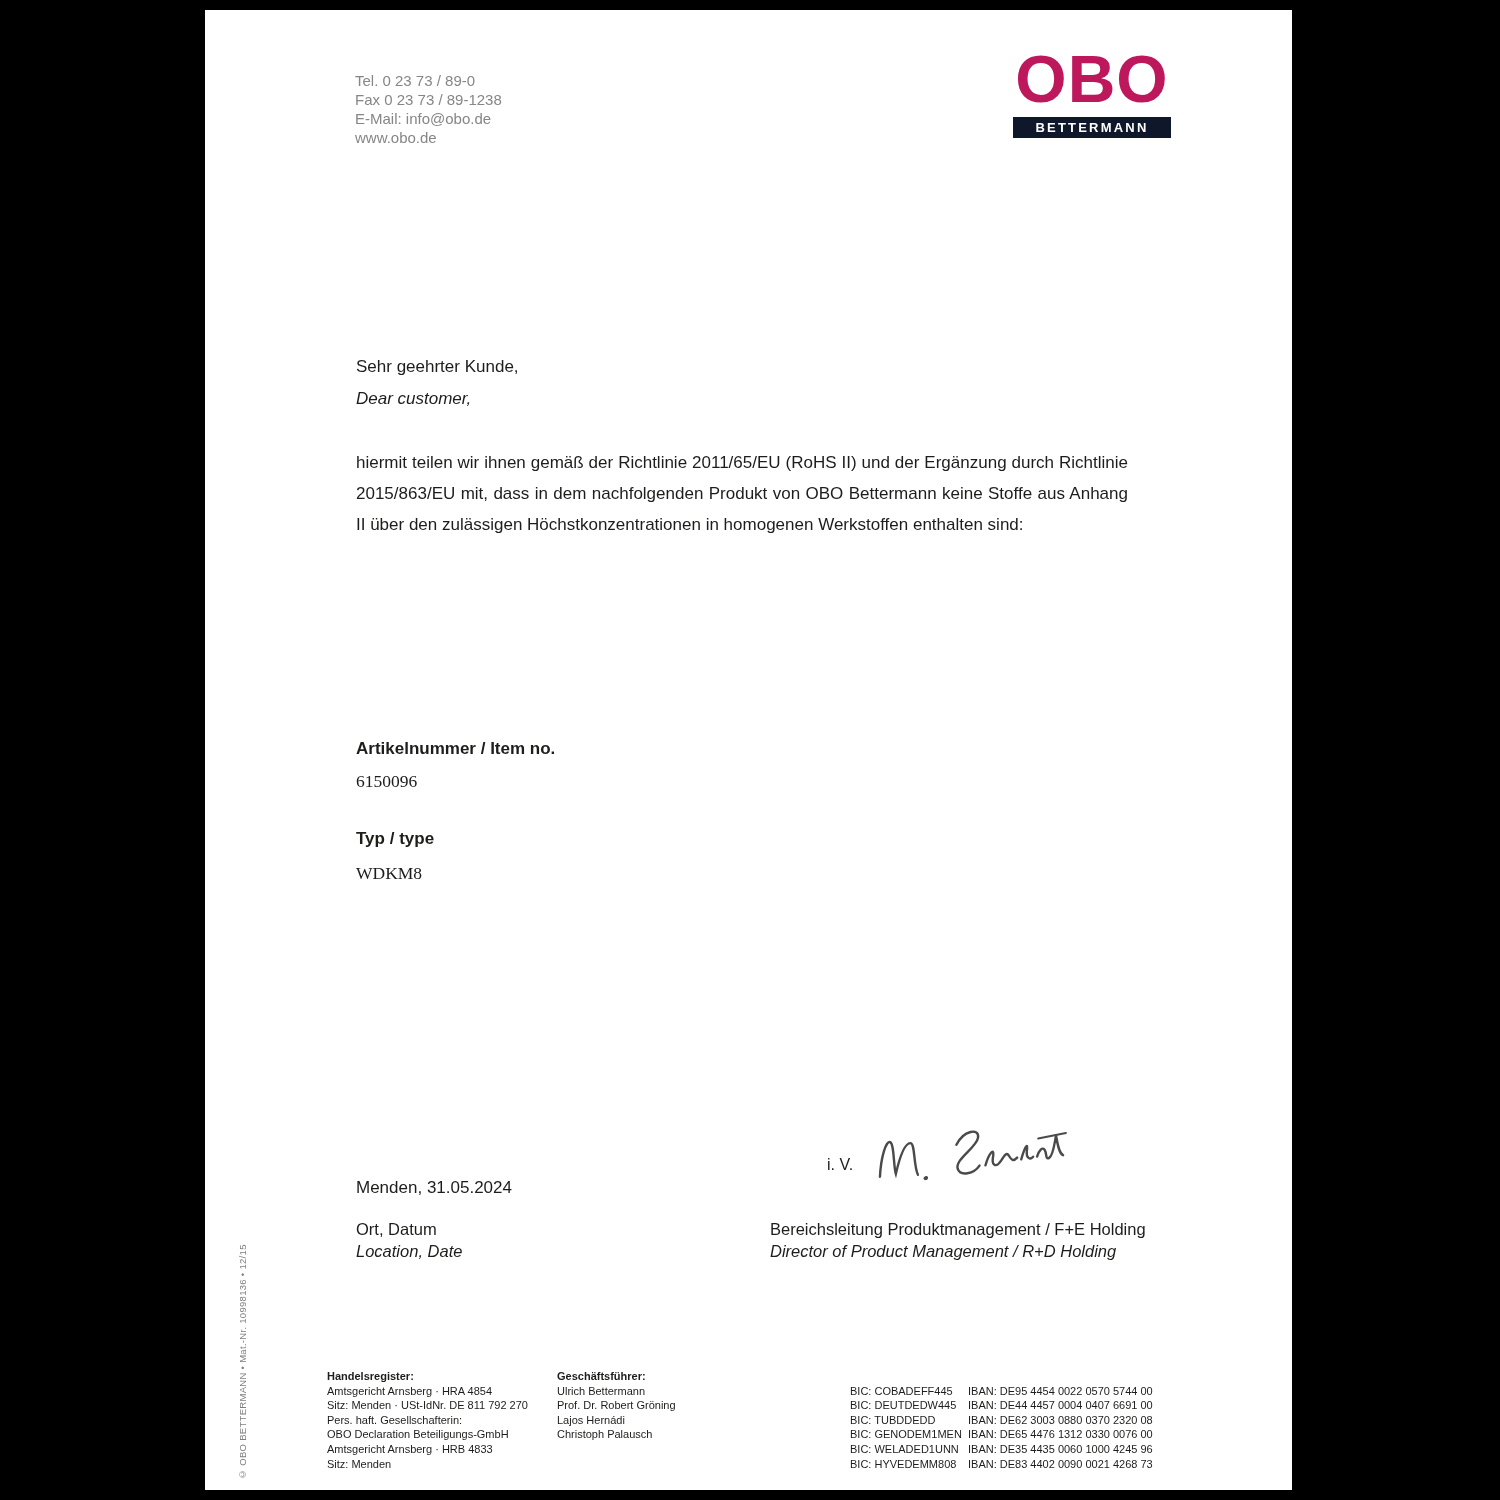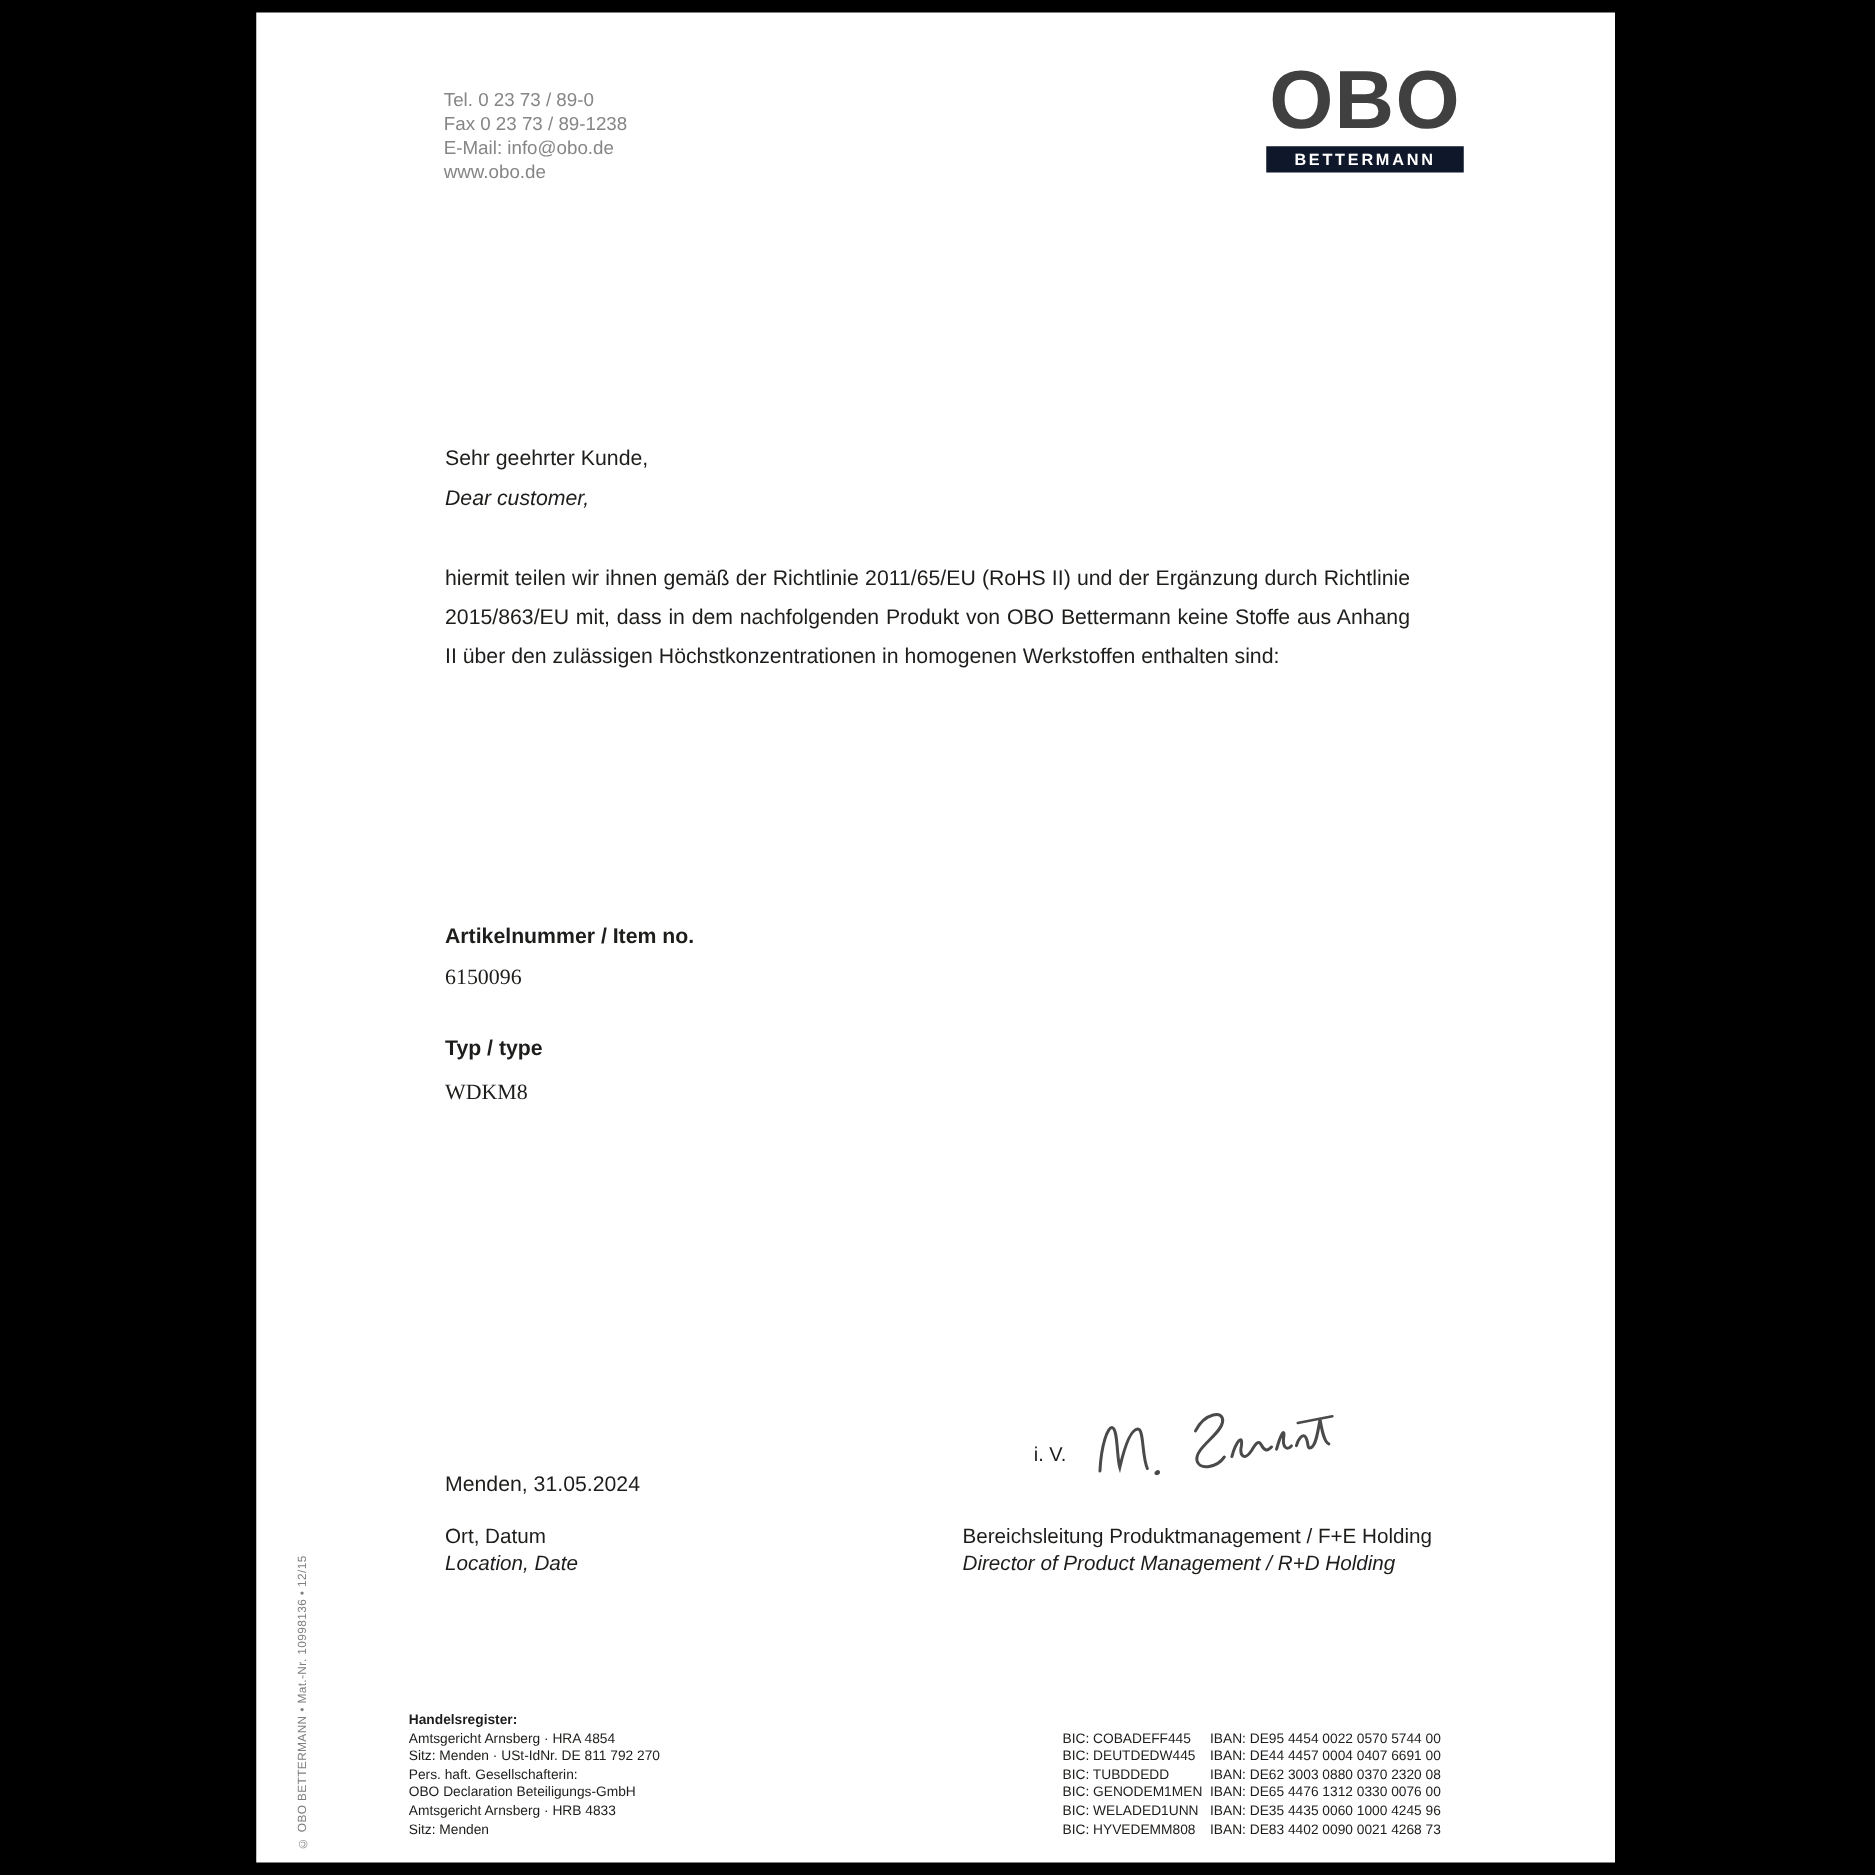--- a/index.html
+++ b/index.html
@@ -10,21 +10,21 @@
   }
   .paper {
     position:absolute; left:205px; top:10px; width:1087px; height:1480px;
     background:#ffffff; color:#1d1d1b;
   }
   
   .sender { position:absolute; left:150px; top:44px; font-size:15px; line-height:19px; color:#868686; }
   .sender .contact { margin-top:17px; }
   
   .logo { position:absolute; left:808px; top:36px; width:158px; text-align:center; }
-  .logo-obo { font-size:66px; font-weight:bold; line-height:66px; color:#404040; letter-spacing:1px; }
+  .logo-obo { font-size:66px; font-weight:bold; line-height:66px; color:#be185d; letter-spacing:1px; }
   .logo-bar { margin-top:5px; height:21px; background:#0f172a; display:flex; align-items:center; justify-content:center; }
   .logo-bar span { color:#ffffff; font-size:13px; font-weight:bold; letter-spacing:2.2px; }
   
   .title { position:absolute; left:0; top:205px; width:100%; text-align:center; }
   .title-de { font-size:23px; font-weight:bold; letter-spacing:2.5px; }
   .title-en { font-size:23px; font-weight:bold; font-style:italic; letter-spacing:2px; margin-top:7px; }
   
   .salut-de { position:absolute; left:151px; top:347px; font-size:17px; }
   .salut-en { position:absolute; left:151px; top:379px; font-size:17px; font-style:italic; }
   .para { position:absolute; left:151px; width:772px; font-size:17px; text-align:justify; text-align-last:left; }
@@ -114,20 +114,27 @@
     <div class="fcol fcol-hr">
       <div class="fhead">Handelsregister:</div>
       <div>Amtsgericht Arnsberg · HRA 4854</div>
       <div>Sitz: Menden · USt-IdNr. DE 811 792 270</div>
       <div>Pers. haft. Gesellschafterin:</div>
       <div>OBO Declaration Beteiligungs-GmbH</div>
       <div>Amtsgericht Arnsberg · HRB 4833</div>
       <div>Sitz: Menden</div>
     </div>
 
+    <div class="fcol fcol-gf">
+      <div class="fhead">Geschäftsführer:</div>
+      <div>Ulrich Bettermann</div>
+      <div>Prof. Dr. Robert Gröning</div>
+      <div>Lajos Hernádi</div>
+      <div>Christoph Palausch</div>
+    </div>
 
 
     <div class="fcol fcol-bic">
       <div>BIC: COBADEFF445</div>
       <div>BIC: DEUTDEDW445</div>
       <div>BIC: TUBDDEDD</div>
       <div>BIC: GENODEM1MEN</div>
       <div>BIC: WELADED1UNN</div>
       <div>BIC: HYVEDEMM808</div>
     </div>

